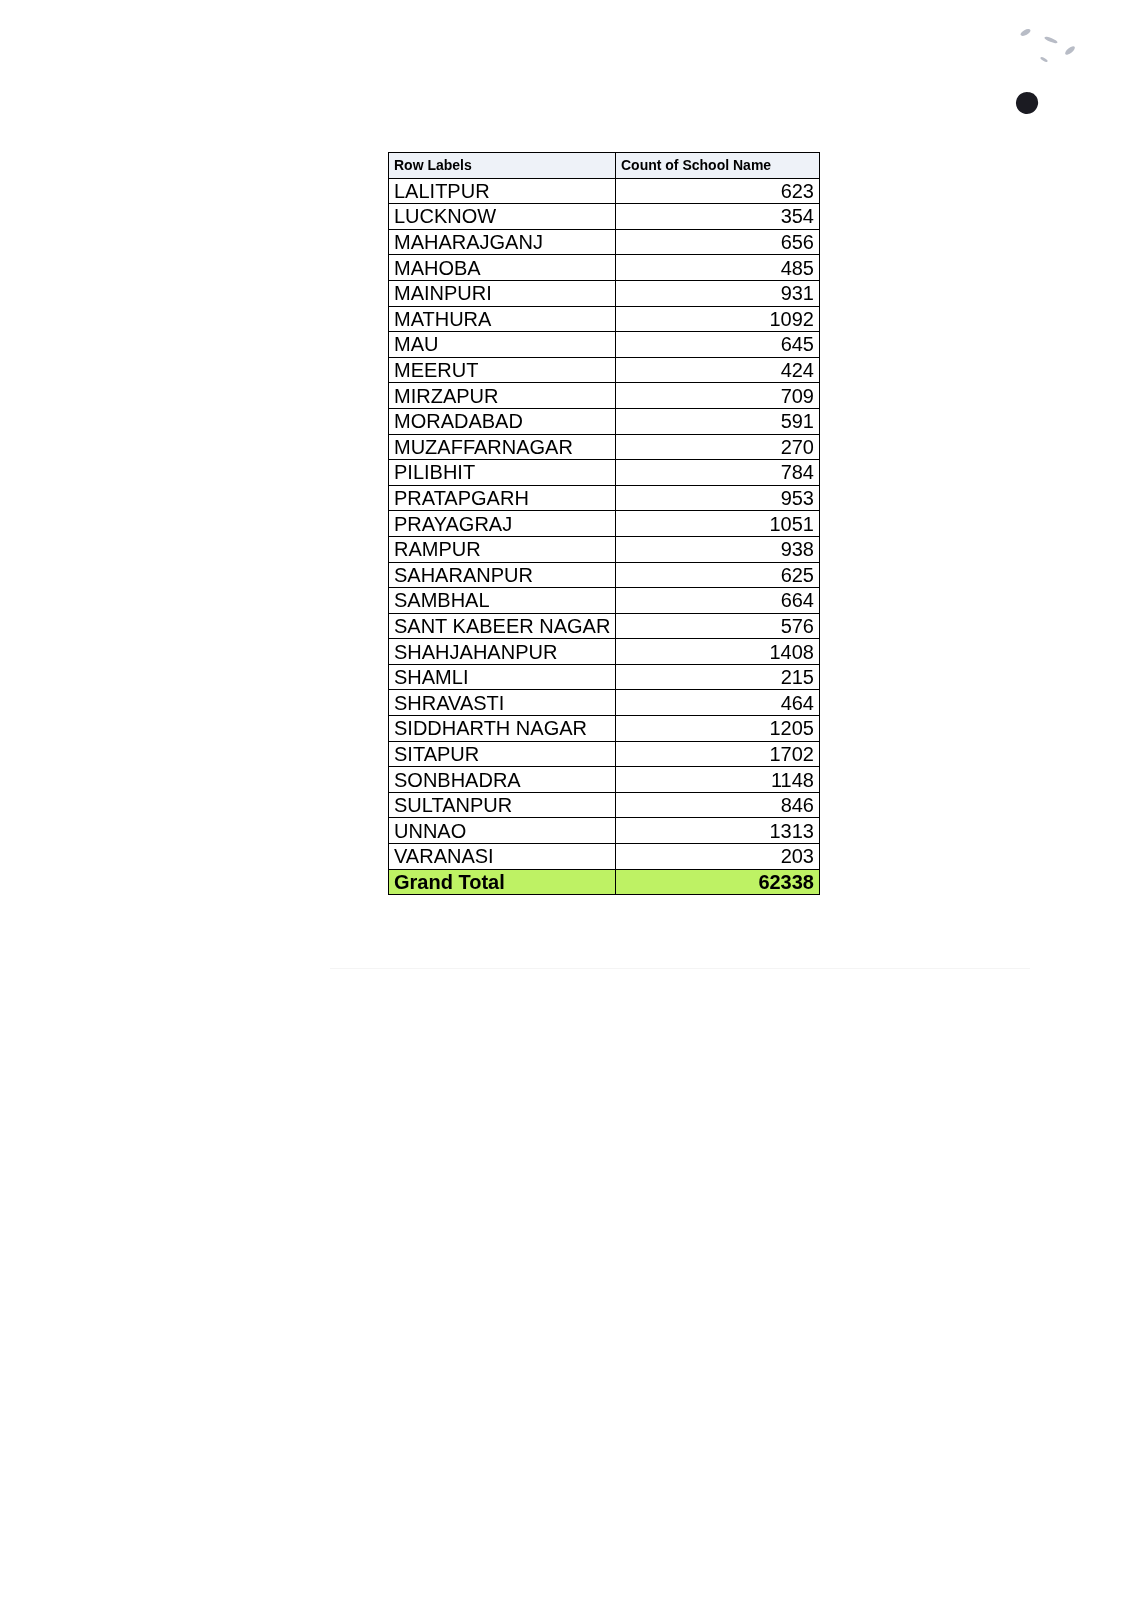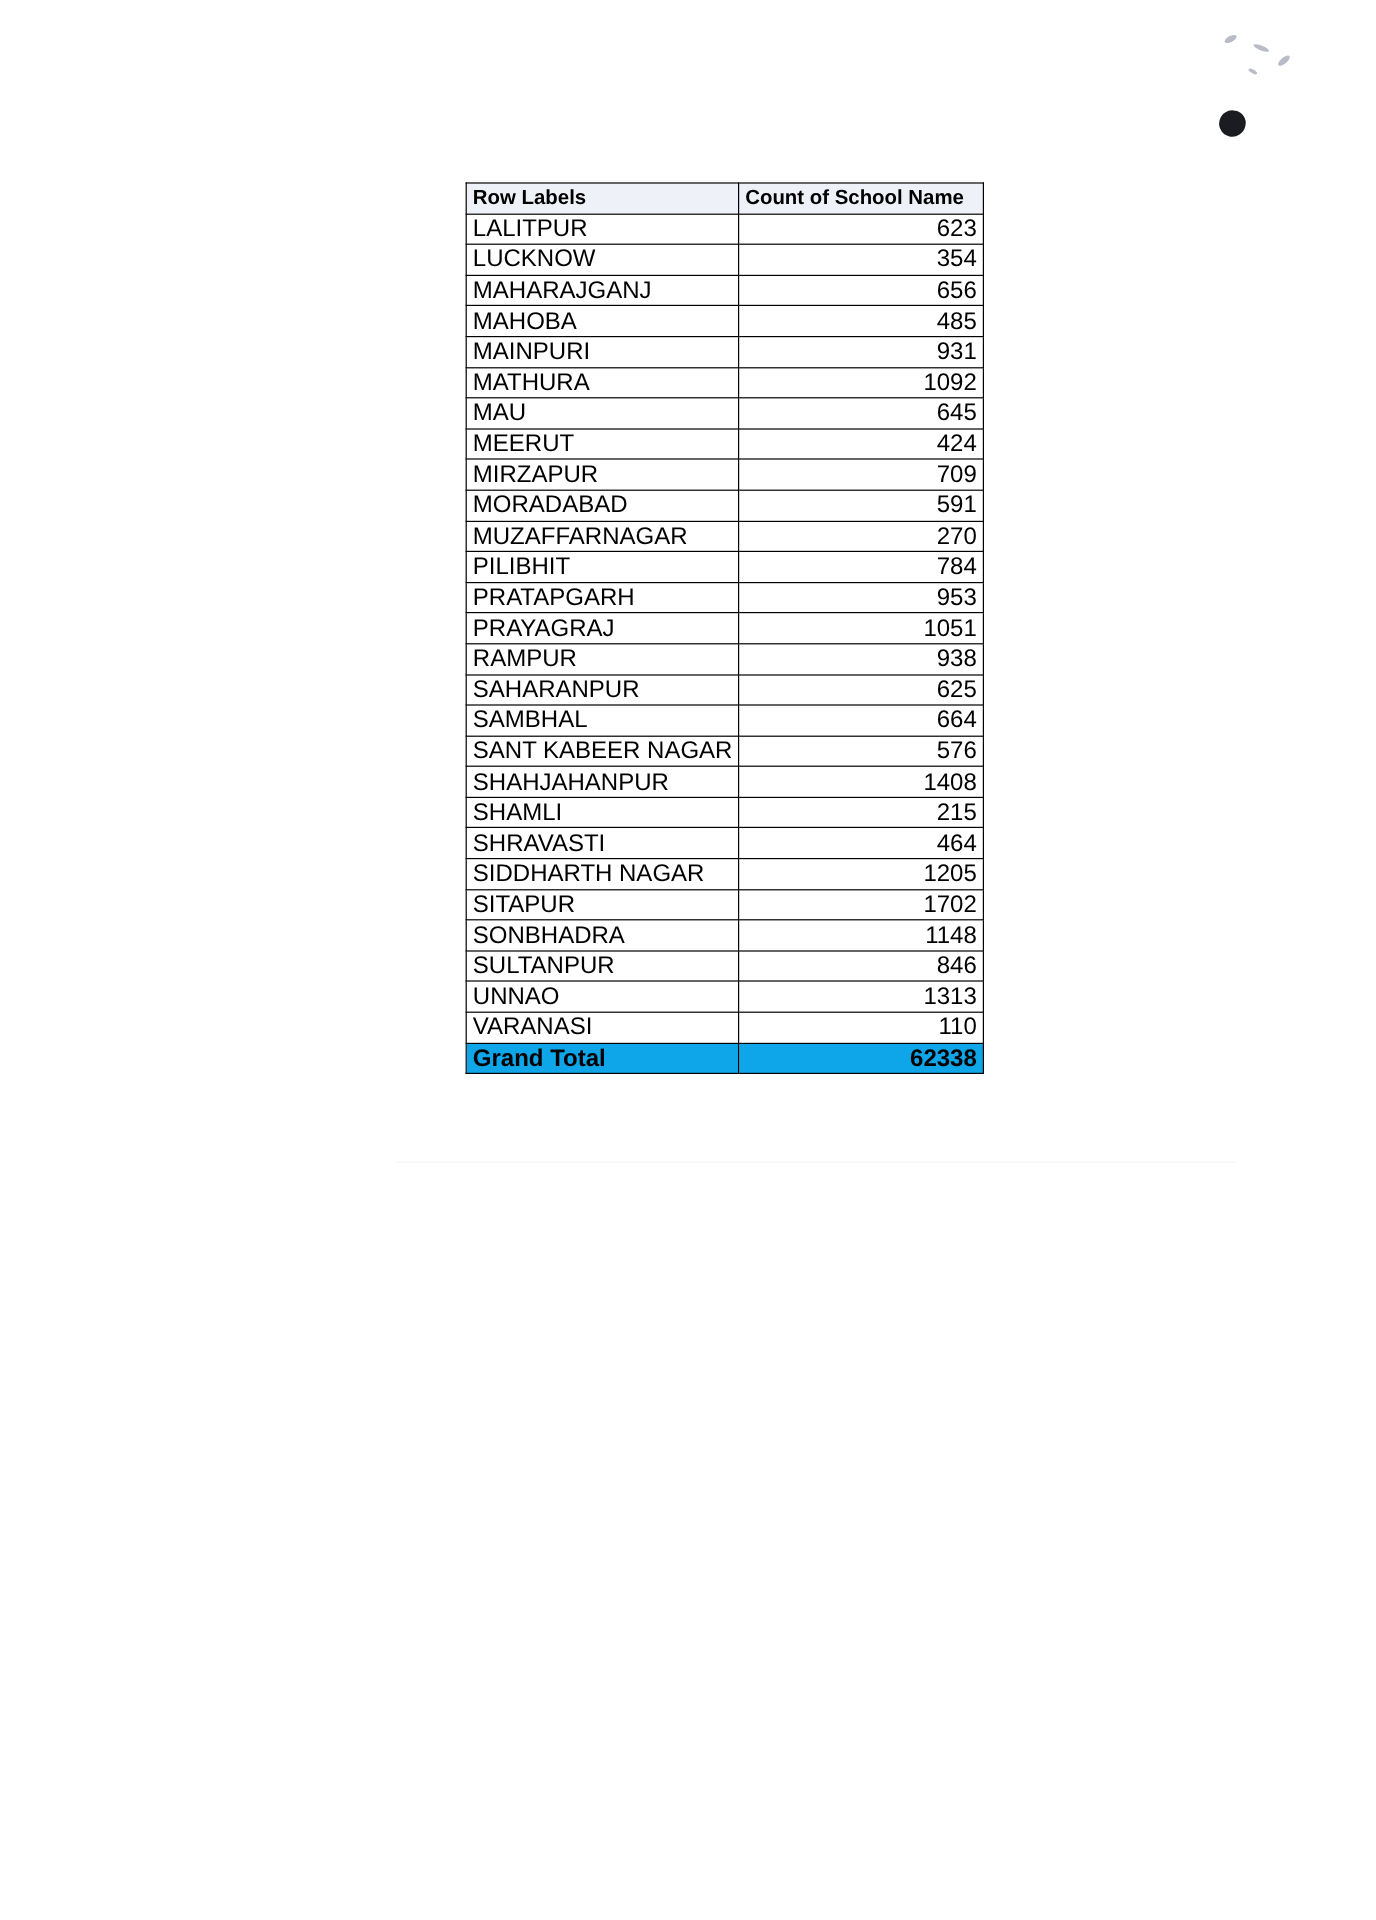--- a/index.html
+++ b/index.html
@@ -56,29 +56,29 @@
     font-size: 20px;
     line-height: 24px;
     vertical-align: middle;
     white-space: nowrap;
     overflow: hidden;
   }
   table.pivot th {
     font-weight: bold;
     background: #eef2f8;
     text-align: left;
-    font-size: 17px;
+    font-size: 14px;
   }
   th.col-label { width: 216px; }
   th.col-count { width: 193px; text-align: left; }
   td.label-cell { text-align: left; }
   td.value-cell { text-align: right; }
   tr.total-row td {
     font-weight: bold;
-    background: #0ea5e9;
+    background: #bef264;
   }
   tr.total-row td.value-cell { text-align: right; }
 
   
   .scan-line {
     position: absolute;
     left: 330px;
     top: 968px;
     width: 700px;
     height: 1px;
@@ -203,21 +203,21 @@
         <tr>
           <td class="label-cell">SULTANPUR</td>
           <td class="value-cell">846</td>
         </tr>
         <tr>
           <td class="label-cell">UNNAO</td>
           <td class="value-cell">1313</td>
         </tr>
         <tr>
           <td class="label-cell">VARANASI</td>
-          <td class="value-cell">110</td>
+          <td class="value-cell">203</td>
         </tr>
         <tr class="total-row">
           <td class="label-cell">Grand Total</td>
           <td class="value-cell">62338</td>
         </tr>
       </tbody>
   </table>
 </div>
 
 </body></html>

